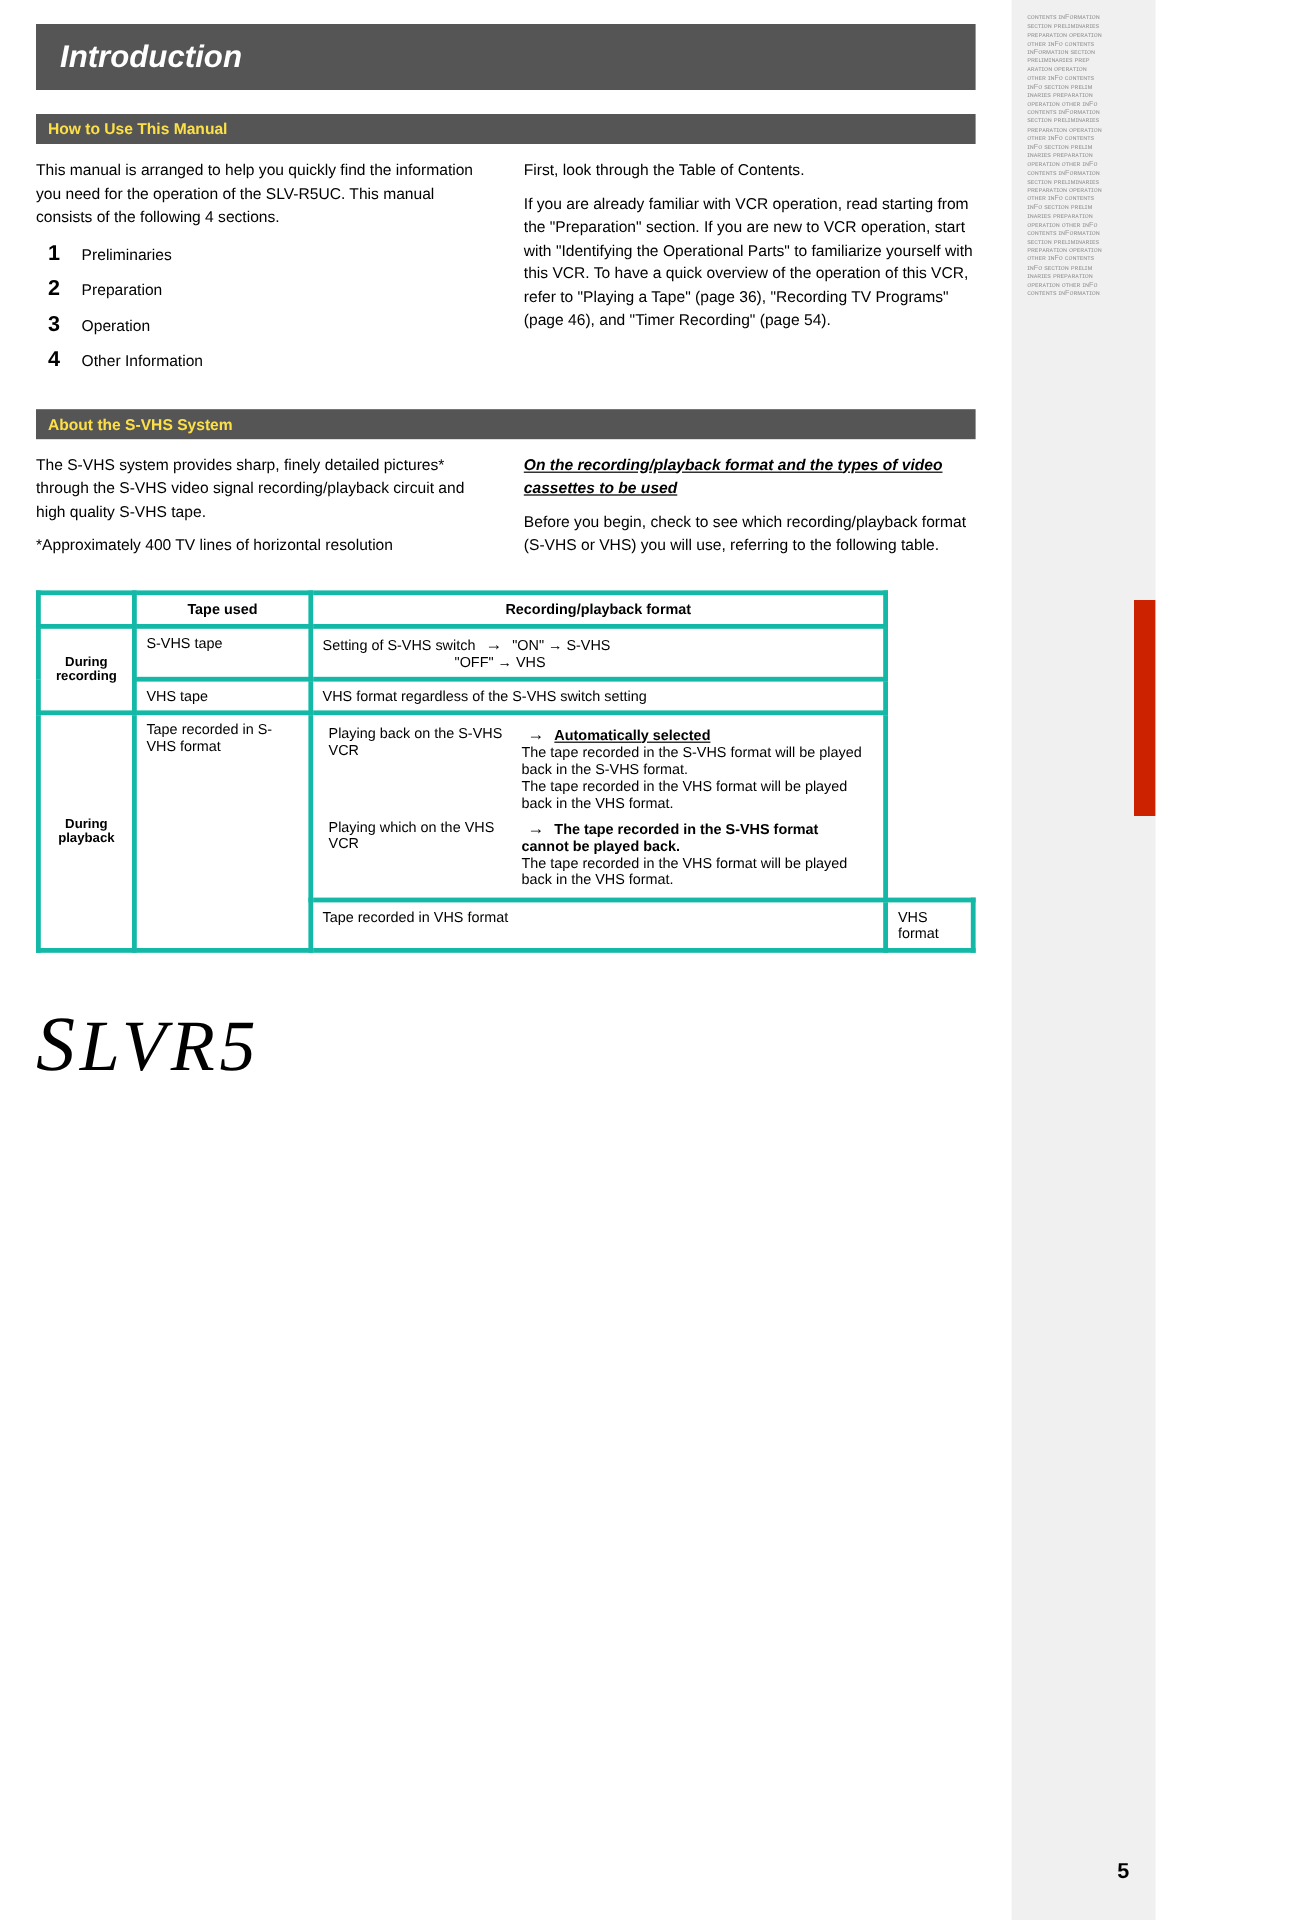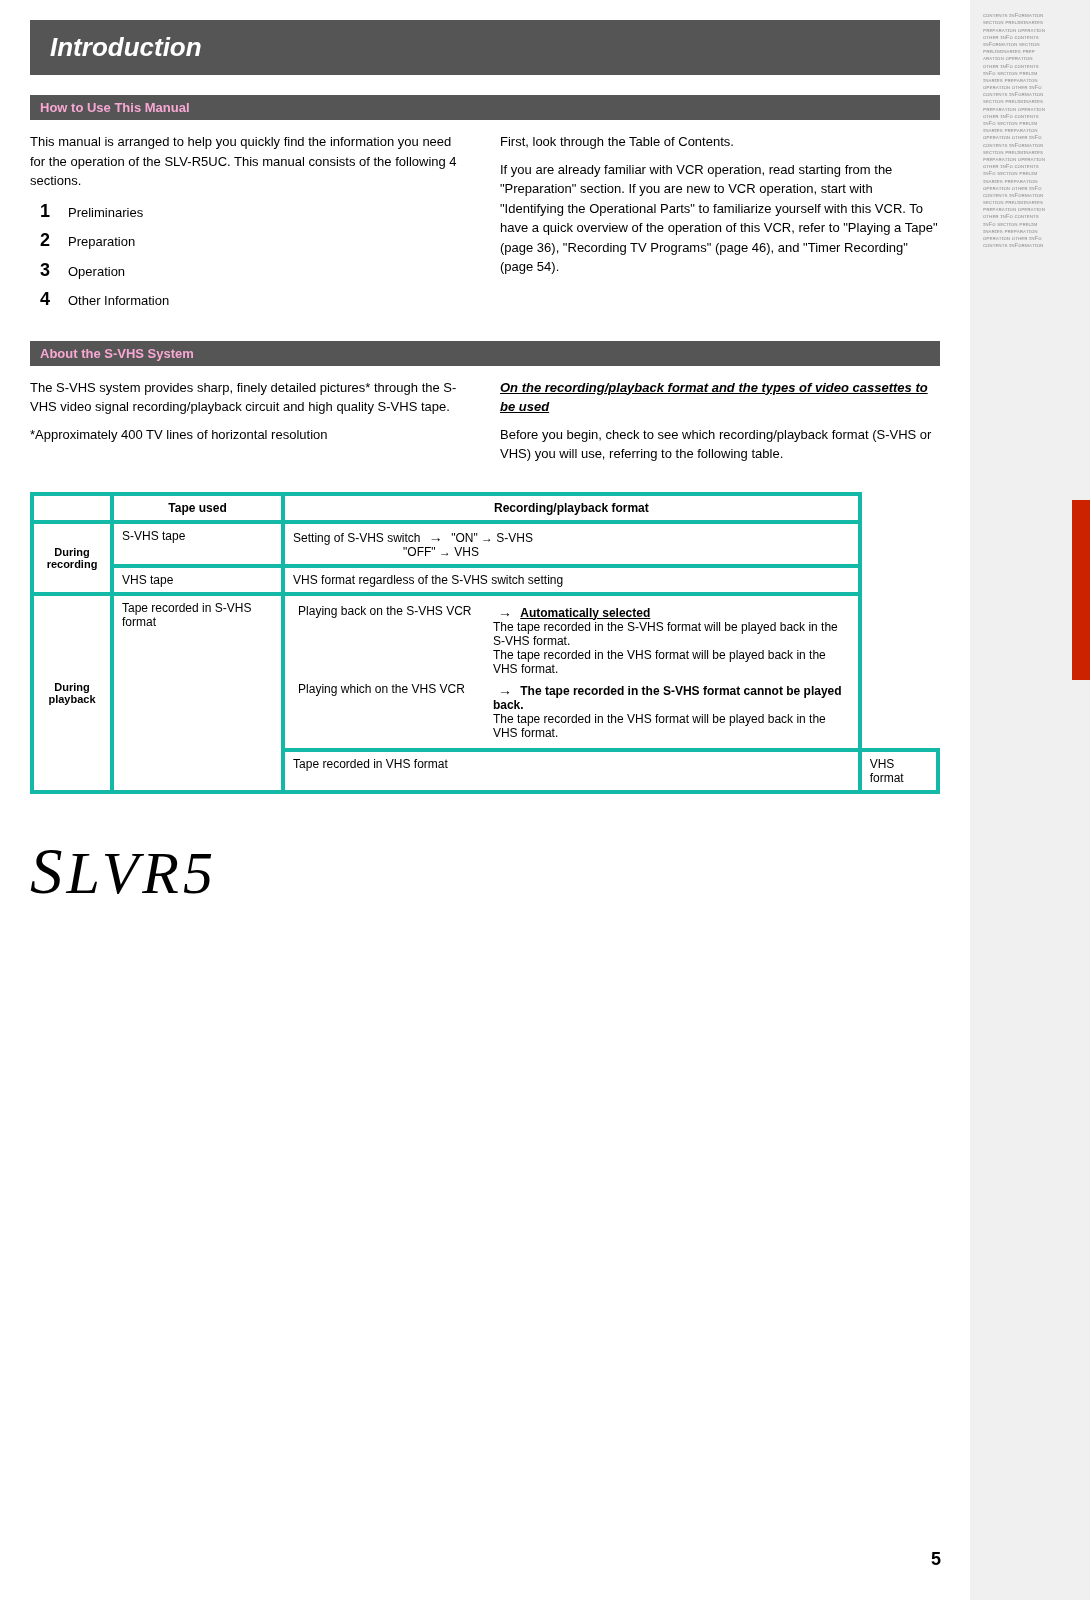--- a/index.html
+++ b/index.html
@@ -7,21 +7,21 @@
       font-family: Arial, Helvetica, sans-serif;
       font-size: 13px;
       background: #fff;
       color: #000;
       width: 1091px;
       min-height: 1600px;
       position: relative;
     }
     .page-container {
       display: flex;
-      width: 1091px;
+      width: 963px;
       min-height: 1600px;
     }
     .main-content {
       flex: 1;
       padding: 20px 30px 20px 30px;
       max-width: 970px;
     }
     .right-sidebar {
       width: 120px;
       background: #f0f0f0;
@@ -54,21 +54,21 @@
       font-size: 26px;
       font-weight: bold;
       padding: 12px 20px;
       margin-bottom: 20px;
       font-style: italic;
     }
 
     
     .section-header {
       background: #555;
-      color: #f9a8d4;
+      color: #fde047;
       font-size: 13px;
       font-weight: bold;
       padding: 5px 10px;
       margin-bottom: 12px;
     }
 
     
     .two-col {
       display: flex;
       gap: 30px;

